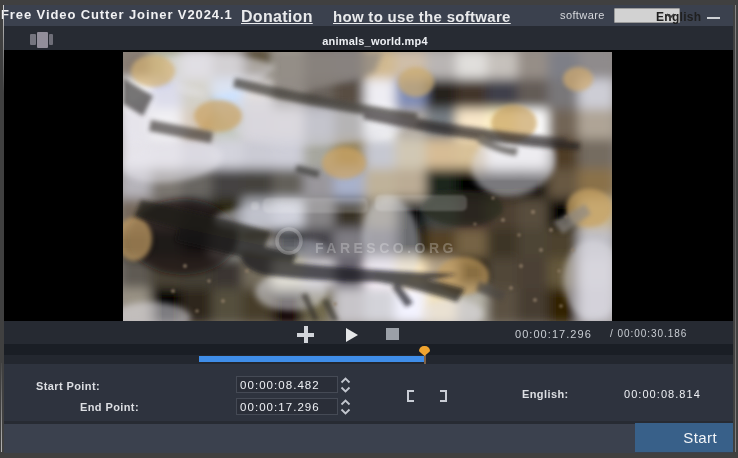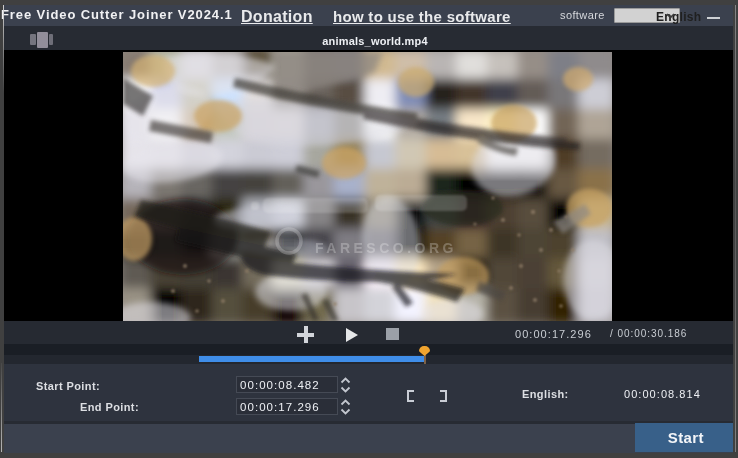--- a/index.html
+++ b/index.html
@@ -328,15 +328,15 @@
     </svg>
 
   <div class="abs" style="left:407px; top:390px; width:7px; height:12px; border:2px solid #c9cdd5; border-right:none;"></div>
   <div class="abs" style="left:440px; top:390px; width:7px; height:12px; border:2px solid #c9cdd5; border-left:none;"></div>
 
   <div class="abs" style="left:522px; top:388px; color:#dddfe3; font-size:11px; font-weight:bold; letter-spacing:0.4px;">English:</div>
   <div class="abs" style="left:624px; top:388px; color:#eef0f4; font-size:11px; letter-spacing:1.05px;">00:00:08.814</div>
 
   <div class="abs" style="left:4px; top:421px; width:729px; height:2.5px; background:#272b33;"></div>
   <div class="abs" style="left:4px; top:423.5px; width:729px; height:29px; background:#3b414e;"></div>
-  <div class="abs" style="left:635px; top:423px; width:98px; height:29px; background:#386089; color:#f3f5f8; font-size:15px; font-weight:bold; text-align:right; line-height:29px; padding-right:29px; letter-spacing:0.4px;">Start</div>
+  <div class="abs" style="left:635px; top:423px; width:98px; height:29px; background:#386089; color:#f3f5f8; font-size:15px; font-weight:normal; text-align:right; line-height:29px; padding-right:16px; letter-spacing:0.4px;">Start</div>
 
 </div>
 
 </body></html>

